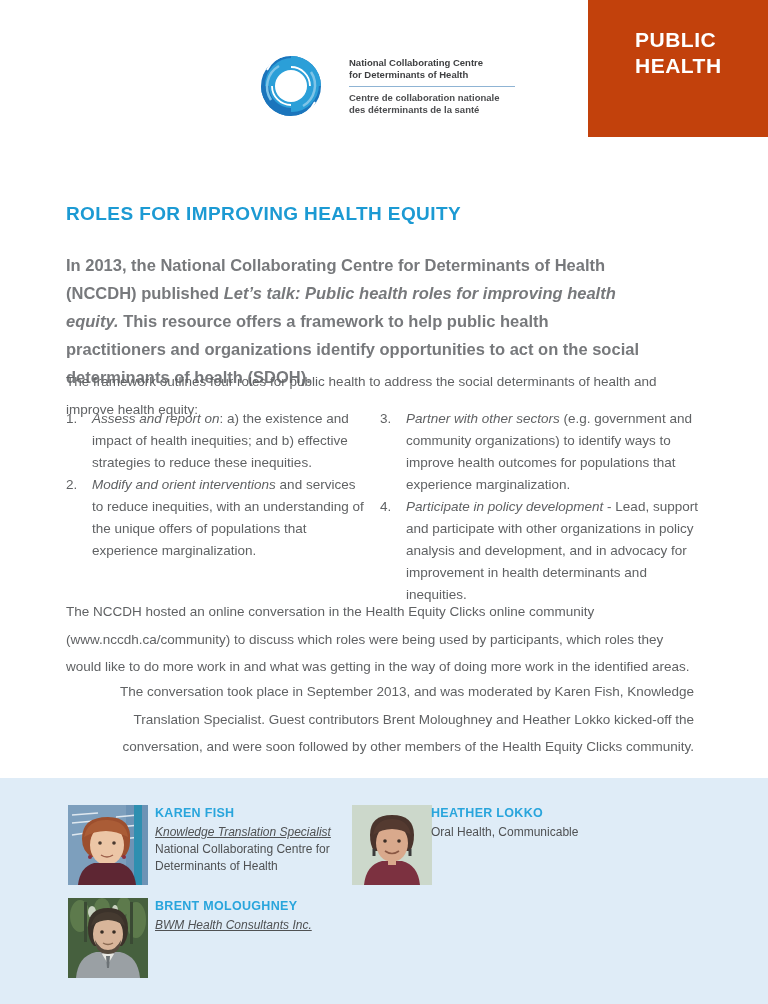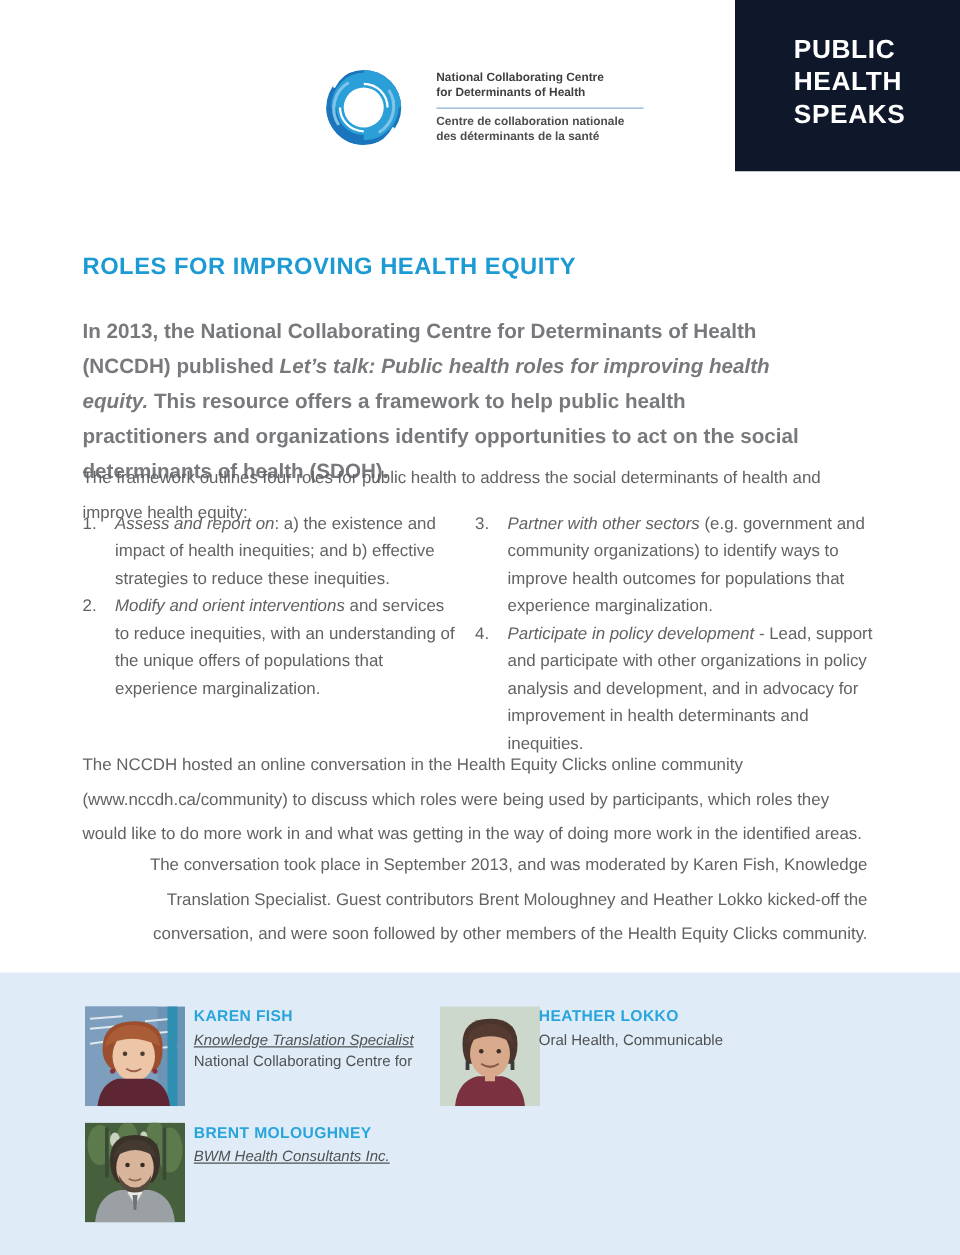--- a/index.html
+++ b/index.html
@@ -7,21 +7,21 @@
   body {
     position:relative;
     background:#ffffff;
     font-family:"Liberation Sans", sans-serif;
     color:#5f6163;
     overflow:hidden;
   }
   
   .banner {
     position:absolute; left:588px; top:0; width:180px; height:137px;
-    background:#0f172a;
+    background:#c2410c;
     padding:27px 0 0 47px;
   }
   .banner .line {
     color:#ffffff; font-weight:bold; font-size:21px; line-height:26px;
     letter-spacing:0.5px;
   }
   .logo-wrap { position:absolute; left:257px; top:50px; width:68px; height:72px; }
   .logo-text { position:absolute; left:349px; top:57px; width:178px; }
   .logo-text .en div, .logo-text .fr div {
     font-size:9.5px; font-weight:bold; color:#3e3f41; line-height:12px;
@@ -99,21 +99,20 @@
   <div class="logo-divider"></div>
   <div class="fr">
     <div>Centre de collaboration nationale</div>
     <div>des déterminants de la santé</div>
   </div>
 </div>
 
 <div class="banner">
   <div class="line">PUBLIC</div>
   <div class="line">HEALTH</div>
-  <div class="line">SPEAKS</div>
 </div>
 
 <h1 class="page-title">ROLES FOR IMPROVING HEALTH EQUITY</h1>
 
 <p class="intro"><span>In 2013, the National Collaborating Centre for Determinants of Health (NCCDH) published </span><span class="it">Let’s talk: Public health roles for improving health equity.</span><span> This resource offers a framework to help public health practitioners and organizations identify opportunities to act on the social determinants of health (SDOH).</span></p>
 
 <p class="para para-1">The framework outlines four roles for public health to address the social determinants of health and improve health equity:</p>
 
 <div class="roles roles-left">
   <div class="role-item">
@@ -163,20 +162,21 @@
       <circle cx="46" cy="38" r="1.8" fill="#4a3a30"></circle>
     <path d="M33 50 Q39 54 45 50" stroke="#9c5f4a" stroke-width="1.5" fill="none"></path>
     <circle cx="22" cy="52" r="2" fill="#8a2f3f"></circle>
       <circle cx="56" cy="52" r="2" fill="#8a2f3f"></circle>
   </svg>
 </div>
 <div class="bio bio-karen">
   <div class="name">KAREN FISH</div>
   <div class="title">Knowledge Translation Specialist</div>
   <div class="org">National Collaborating Centre for</div>
+  <div class="org">Determinants of Health</div>
 </div>
 
 <div class="photo photo-heather">
   <svg width="80" height="80" viewBox="0 0 80 80">
     <rect width="80" height="80" fill="#ccd8cb"></rect>
     <path d="M18 30 Q18 10 40 10 Q62 10 62 30 Q62 40 58 46 L22 46 Q18 40 18 30 Z" fill="#4a342c"></path>
     <ellipse cx="40" cy="38" rx="16" ry="19" fill="#d9a98c"></ellipse>
     <path d="M21 30 Q24 14 40 14 Q56 14 59 30 Q50 24 40 24 Q30 24 21 30 Z" fill="#543a30"></path>
     <path d="M12 80 Q14 60 30 56 L50 56 Q66 60 68 80 Z" fill="#7c3140"></path>
     <rect x="36" y="52" width="8" height="8" fill="#d9a98c"></rect>

